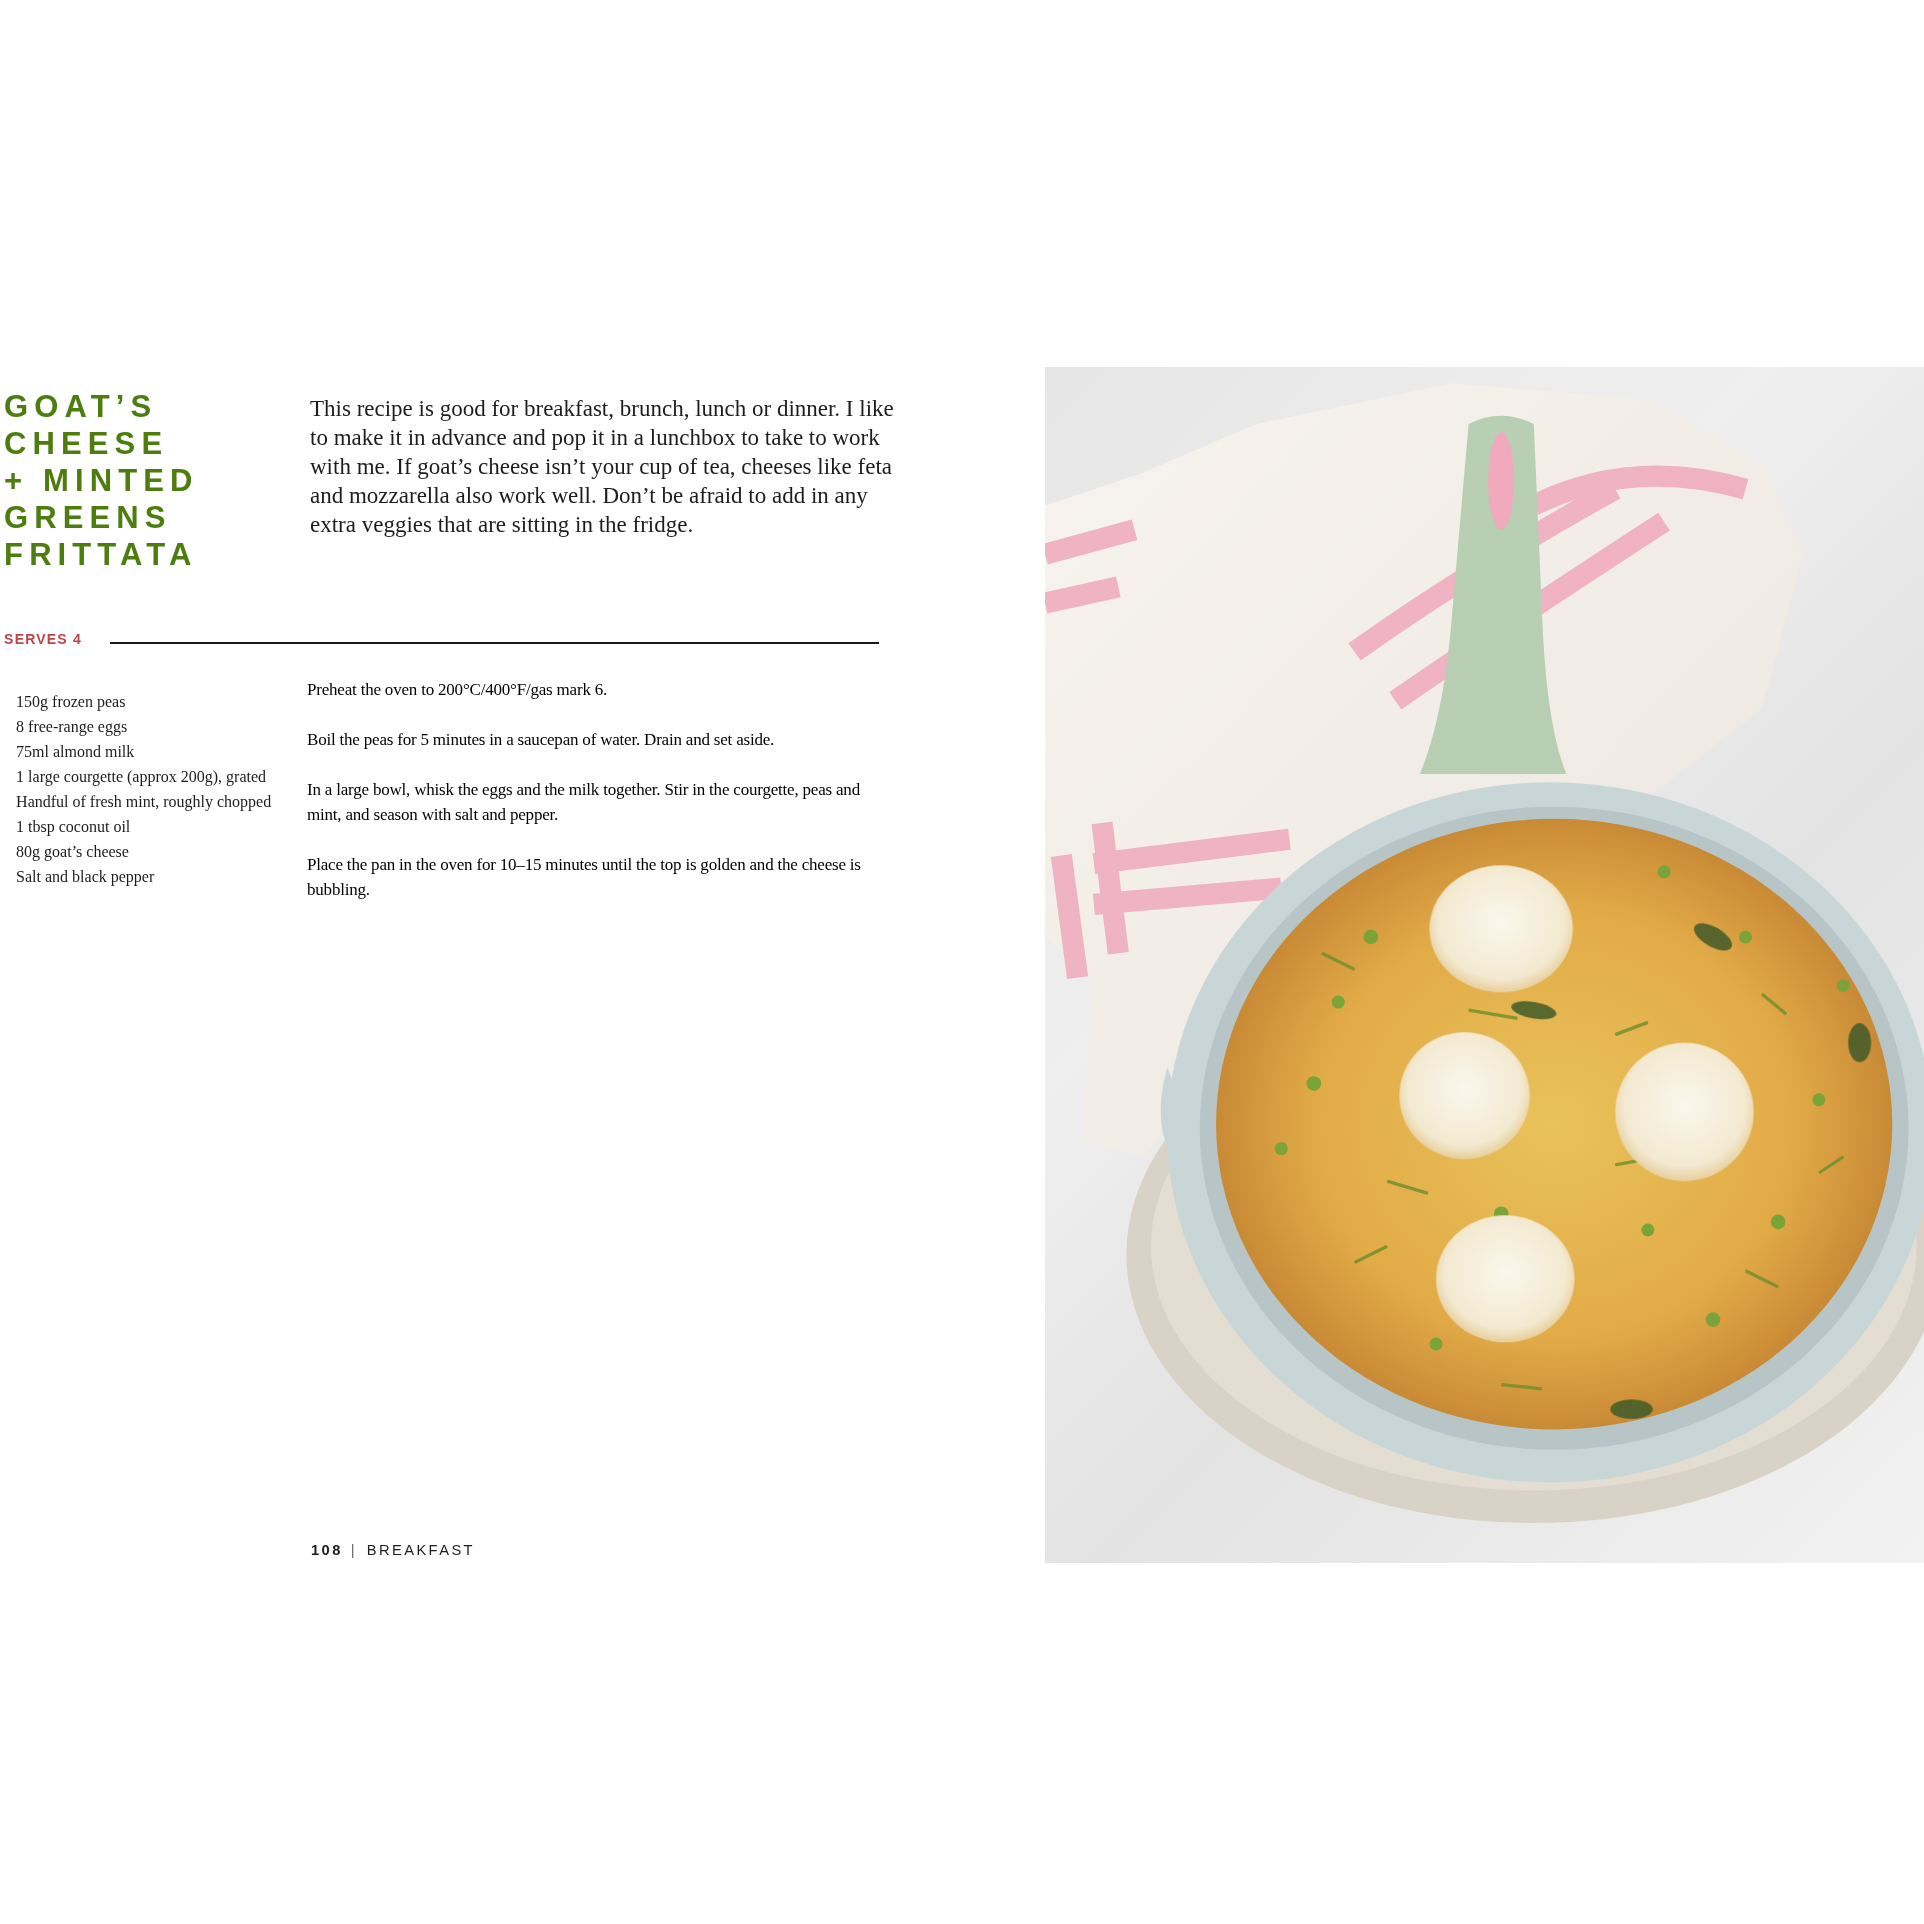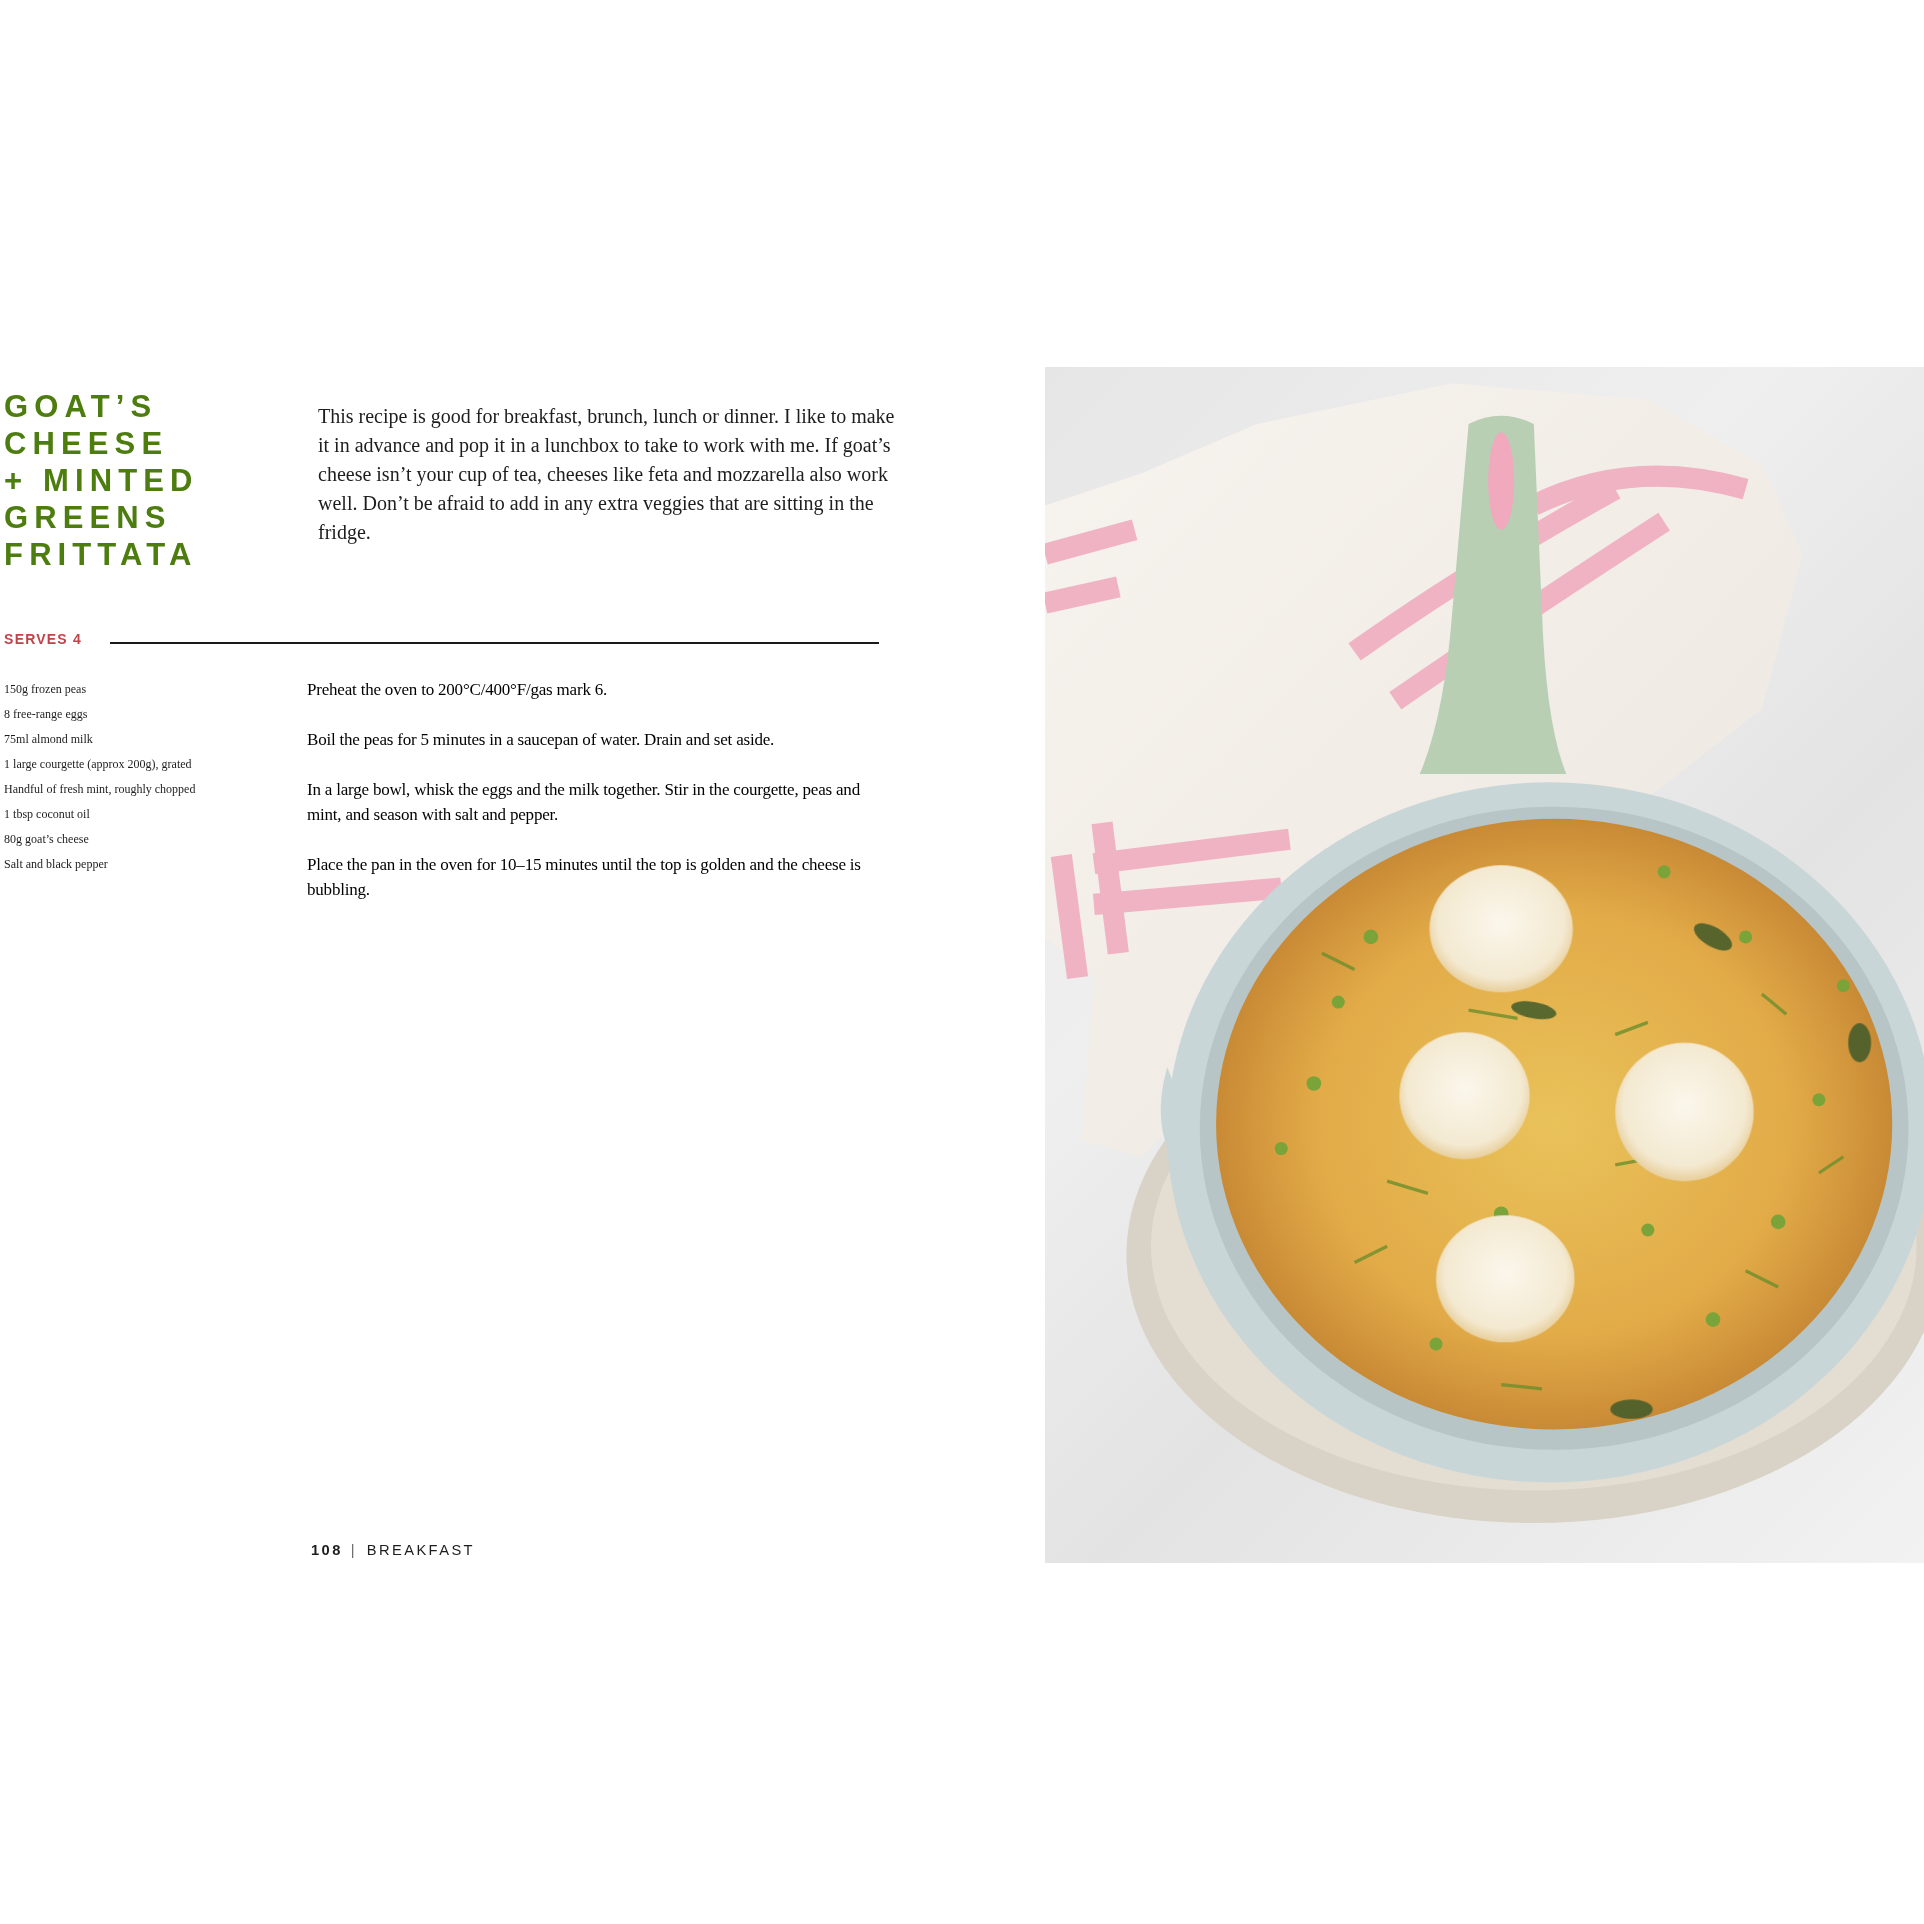--- a/index.html
+++ b/index.html
@@ -8,34 +8,34 @@
 
   .title {
     position: absolute; left: 4.1px; top: 388px; margin: 0;
     font-family: "Liberation Sans", "DejaVu Sans", sans-serif;
     font-weight: bold; font-size: 31px; line-height: 37px;
     letter-spacing: 6.1px; color: #4d7c0f;
   }
   .title span { display: block; white-space: nowrap; }
 
   .intro {
-    position: absolute; left: 306px; top: 390px; width: 586px; margin: 12px;
-    font-size: 20px; line-height: 29px;
+    position: absolute; left: 306px; top: 390px; width: 586px; margin: 4px;
+    font-size: 23px; line-height: 29px;
   }
 
   .serves {
     position: absolute; left: 4.1px; top: 631px;
     font-family: "Liberation Sans", "DejaVu Sans", sans-serif;
     font-weight: bold; font-size: 14px; letter-spacing: 1.2px; color: #c0434a;
   }
   .rule { position: absolute; left: 110px; top: 642px; width: 769px; height: 2.4px; background: #1a1a1a; }
 
   .ingredients {
-    position: absolute; left: 4.1px; top: 677px; width: 277px; margin: 0; padding: 0; list-style: none;
-    font-size: 12px; line-height: 25px;
+    position: absolute; left: 4.1px; top: 677px; width: 277px; margin: 12px; padding: 0; list-style: none;
+    font-size: 16px; line-height: 25px;
   }
   .ingredients li { padding-left: 17px; text-indent: -17px; }
 
   .method {
     position: absolute; left: 307px; top: 677px; width: 586px;
     font-size: 17px; line-height: 25px; letter-spacing: -0.2px; color: #000000;
   }
   .method p { margin: 0 0 25px 0; }
 
   .footer {

